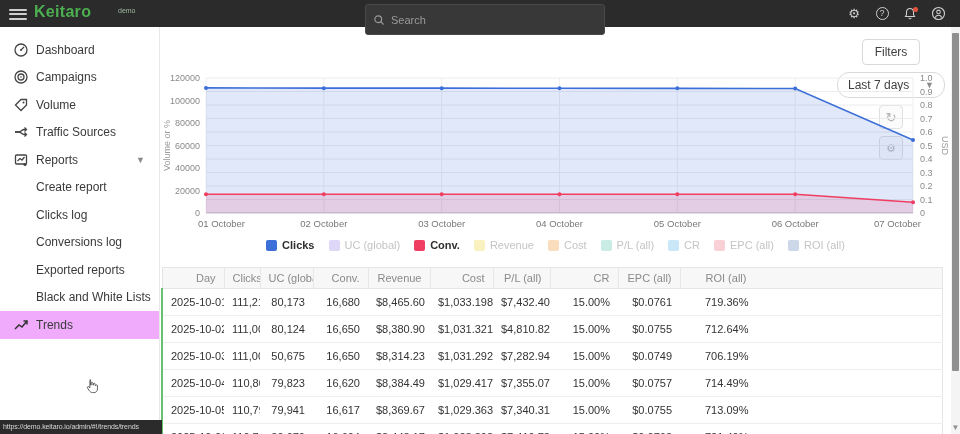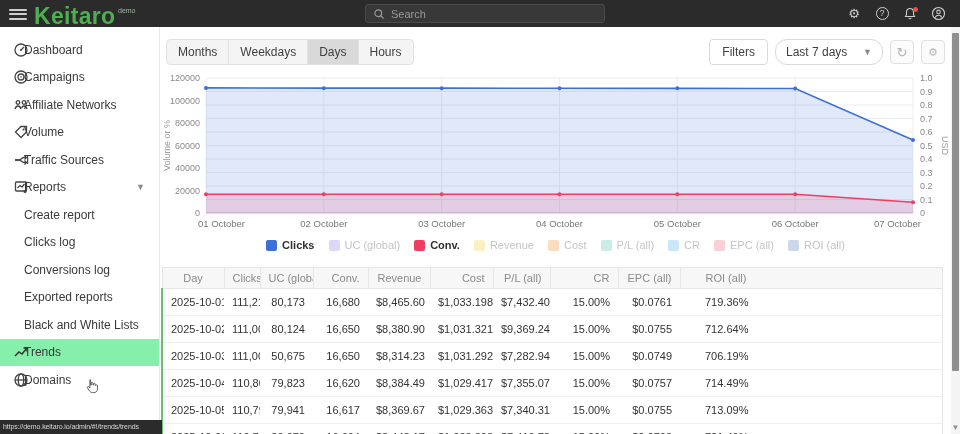--- a/index.html
+++ b/index.html
@@ -1,59 +1,59 @@
 <!DOCTYPE html>
 <html><head>
 <meta charset="utf-8">
 <style>
   * { margin:0; padding:0; box-sizing:border-box; }
   html,body { width:960px; height:434px; overflow:hidden; font-family:"Liberation Sans","DejaVu Sans",sans-serif; background:#fff; }
   .topbar { position:absolute; left:0; top:0; width:960px; height:27px; background:#2b2b2b; z-index:30; }
   .hamburger { position:absolute; left:9px; top:6px; width:18px; height:14px; cursor:pointer; }
   .hamburger span { display:block; height:2px; background:#cfcfcf; margin:2.5px 0; border-radius:1px; }
-  .logo { position:absolute; left:34px; top:3px; font-size:23px; font-weight:bold; letter-spacing:0.3px; }
+  .logo { position:absolute; left:34px; top:3px; font-size:16px; font-weight:bold; letter-spacing:0.3px; }
   .logo-badge { position:absolute; left:118px; top:7px; font-size:7px; color:#9fb79f; }
-  .searchbox { position:absolute; left:365px; top:4px; width:240px; height:19px; background:#383838; border:1px solid #4a4a4a; border-radius:3px; display:flex; align-items:center; padding:0 7px; }
+  .searchbox { position:absolute; left:365px; top:4px; width:240px; height:31px; background:#383838; border:1px solid #4a4a4a; border-radius:3px; display:flex; align-items:center; padding:0 7px; }
   .searchbox input { background:transparent; border:none; outline:none; color:#bbb; font-size:11px; margin-left:6px; width:200px; font-family:inherit; }
   .searchbox input::placeholder { color:#9a9a9a; }
   .topbar-icons { position:absolute; right:14px; top:0; height:27px; display:flex; align-items:center; gap:12px; }
   .tb-ic { width:16px; height:16px; display:flex; align-items:center; justify-content:center; color:#cfcfcf; font-size:13px; cursor:pointer; position:relative; }
   .help-circ { width:13px; height:13px; border:1.2px solid #cfcfcf; border-radius:50%; font-size:9px; line-height:11px; text-align:center; color:#cfcfcf; }
   .bell-dot { position:absolute; right:0px; top:1px; width:5px; height:5px; background:#e5533c; border-radius:50%; }
 
   .sidebar { position:absolute; left:0; top:27px; width:160px; bottom:0; background:#fff; border-right:1px solid #e8e8e8; padding-top:9px; z-index:10; }
   .nav-item { position:relative; height:27.5px; display:flex; align-items:center; cursor:pointer; font-size:12px; color:#3a3a3a; }
-  .nav-item.active { background:#86efac;padding-left:16px; }
+  .nav-item.active { background:#f0abfc;padding-left:16px; }
   .nav-icon { position:absolute; left:13px; width:16px; height:16px; display:flex; align-items:center; justify-content:center; }
-  .nav-label { position:absolute; left:24px; white-space:nowrap; }
+  .nav-label { position:absolute; left:36px; white-space:nowrap; }
   .nav-chevron { position:absolute; right:14px; color:#8a8a8a; font-size:9px; }
   .statusbar { position:absolute; left:0; bottom:0; width:162px; height:14px; background:#2b2b2b; color:#d8d8d8; font-size:7px; line-height:14px; padding-left:3px; white-space:nowrap; overflow:hidden; z-index:40; letter-spacing:-0.1px; }
 
   .main { position:absolute; left:161px; top:27px; right:10px; bottom:0; background:#fff; overflow:hidden; }
   .toolbar { position:absolute; left:5px; top:12px; right:5px; height:27px; }
   .tabgroup { display:inline-flex; background:#f4f4f4; border:1px solid #e2e2e2; border-radius:4px; overflow:hidden; }
   .tab { padding:5px 11px; font-size:12px; color:#3f3f3f; border-right:1px solid #e2e2e2; cursor:pointer; background:transparent; }
   .tab:last-child { border-right:none; }
   .tab.active { background:#d9d9d9; }
-  .toolbar-right { position:absolute; right:0; top:0; display:flex; gap:7px; align-items:center; }
+  .toolbar-right { position:absolute; right:0; top:0; display:flex; gap:7px; align-items:center;flex-direction:column; }
   .btn { background:#fff; border:1px solid #d9d9d9; border-radius:4px; font-size:12px; color:#3f3f3f; padding:5px 12px; cursor:pointer; font-family:inherit; }
   .select { background:#fff; border:1px solid #d9d9d9; border-radius:12px; font-size:12px; color:#3f3f3f; padding:5px 10px; width:108px; display:flex; justify-content:space-between; align-items:center; cursor:pointer; }
   .select .caret { color:#8a8a8a; font-size:9px; }
   .icon-btn { width:24px; height:24px; background:#fbfbfb; border:1px solid #e0e0e0; border-radius:4px; color:#b5b5b5; font-size:13px; display:flex; align-items:center; justify-content:center; cursor:pointer; }
 
   #chart-wrap { position:absolute; left:0px; top:45px; width:789px; height:164px; }
   .legend { position:absolute; left:0; top:212px; width:789px; display:flex; justify-content:center; gap:14px; align-items:center; }
   .legend-item { display:flex; align-items:center; gap:5px; font-size:11px; cursor:pointer; }
   .legend-swatch { width:11px; height:11px; border-radius:2px; }
   .legend-item .lg-on { color:#2f2f2f; font-weight:bold; }
   .legend-item .lg-off { color:#c4c4c4; }
 
   .datatable { position:absolute; left:0; top:240px; width:780px; border:1px solid #e5e5e5; border-collapse:collapse; table-layout:fixed; font-size:11px; }
   .datatable th { background:#f7f7f7; color:#8a8a8a; font-weight:normal; text-align:right; padding:4px 8px; border-right:1px solid #e7e7e7; border-bottom:1px solid #e5e5e5; height:21px; white-space:nowrap; overflow:hidden; }
-  .datatable th:first-child { text-align:center; }
+  .datatable th:first-child { text-align:right; }
   .datatable th:last-child { border-right:none; text-align:left; padding-left:25px; }
   .datatable td { color:#333; text-align:right; padding:4px 8px; border-bottom:1px solid #eee; height:27px; white-space:nowrap; overflow:hidden; background:#fff; }
   .datatable td:first-child { text-align:left; border-left:2px solid #67c06e; }
   .datatable td:last-child { text-align:left; padding-left:25px; }
   .green { color:#5db974; }
 
   .scrollbar { position:absolute; right:0; top:27px; width:9px; bottom:0; background:#f4f4f4; z-index:20; }
   .scroll-thumb { position:absolute; left:1px; top:6px; width:7px; height:338px; background:#8f8f8f; border-radius:1px; cursor:grab; }
   .scroll-arrow { position:absolute; left:0; bottom:2px; width:9px; text-align:center; font-size:8px; color:#8f8f8f; }
   .cursor { position:absolute; left:84px; top:378px; width:15px; height:16px; z-index:50; pointer-events:none; }
@@ -116,31 +116,20 @@
             <circle cx="8" cy="8" r="6" fill="none" stroke="#444" stroke-width="1.3"></circle>
             <circle cx="8" cy="8" r="3" fill="none" stroke="#444" stroke-width="1.3"></circle>
             <circle cx="8" cy="8" r="0.8" fill="#444"></circle>
           </svg>
         </span>
         <span class="nav-label">Campaigns</span>
       </div>
       <div class="nav-item">
         <span class="nav-icon">
           <svg width="16" height="16" viewBox="0 0 16 16">
-            <circle cx="5" cy="5.5" r="1.8" fill="none" stroke="#444" stroke-width="1.3"></circle>
-            <circle cx="11" cy="5.5" r="1.8" fill="none" stroke="#444" stroke-width="1.3"></circle>
-            <path d="M2 12c.6-2 1.7-3 3-3s2.4 1 3 3" fill="none" stroke="#444" stroke-width="1.3"></path>
-            <path d="M8.6 11c.5-1.4 1.4-2 2.4-2 1.3 0 2.4 1 3 3" fill="none" stroke="#444" stroke-width="1.3"></path>
-          </svg>
-        </span>
-        <span class="nav-label">Affiliate Networks</span>
-      </div>
-      <div class="nav-item">
-        <span class="nav-icon">
-          <svg width="16" height="16" viewBox="0 0 16 16">
             <path d="M2.5 8 8 2.5h5.5V8L8 13.5z" fill="none" stroke="#444" stroke-width="1.3"></path>
             <circle cx="10.5" cy="5.5" r="1" fill="#444"></circle>
           </svg>
         </span>
         <span class="nav-label">Volume</span>
       </div>
       <div class="nav-item">
         <span class="nav-icon">
           <svg width="16" height="16" viewBox="0 0 16 16">
             <path d="M2 8h4c2 0 3-2.5 5-2.5h2" fill="none" stroke="#444" stroke-width="1.3"></path>
@@ -179,47 +168,30 @@
       </div>
       <div class="nav-item active">
         <span class="nav-icon">
           <svg width="16" height="16" viewBox="0 0 16 16">
             <path d="M2 12l4-4 3 2 5-6" fill="none" stroke="#333" stroke-width="1.5"></path>
             <path d="M10.5 4H14v3.5" fill="none" stroke="#333" stroke-width="1.5"></path>
           </svg>
         </span>
         <span class="nav-label">Trends</span>
       </div>
-      <div class="nav-item">
-        <span class="nav-icon">
-          <svg width="16" height="16" viewBox="0 0 16 16">
-            <circle cx="8" cy="8" r="6" fill="none" stroke="#444" stroke-width="1.3"></circle>
-            <ellipse cx="8" cy="8" rx="2.7" ry="6" fill="none" stroke="#444" stroke-width="1.3"></ellipse>
-            <line x1="2" y1="8" x2="14" y2="8" fill="none" stroke="#444" stroke-width="1.3"></line>
-            <circle cx="12" cy="12.5" r="1.6" fill="#444"></circle>
-          </svg>
-        </span>
-        <span class="nav-label">Domains</span>
-      </div>
     </div>
 </div>
 <div class="statusbar">https://demo.keitaro.io/admin/#!/trends/trends</div>
 
 <svg class="cursor" viewBox="0 0 16 16">
   <path d="M6.2 1.6c.55 0 .95.42.95.95V7h.5V5.1c0-.5.4-.95.95-.95s.95.45.95.95V7h.5V6c0-.5.4-.95.95-.95s.95.45.95.95v1.6h.5c.05-.45.45-.85.95-.85s.95.45.95.95v3.4c0 2.6-1.6 3.9-3.9 3.9H9.2c-1.9 0-2.9-1-3.9-2.5l-1.5-2.3c-.35-.55-.25-1.1.2-1.45.5-.35 1.1-.2 1.45.25l.8 1.05V2.55c0-.53.4-.95.95-.95z" fill="#fff" stroke="#444" stroke-width="0.9"></path>
 </svg>
 
 <div class="main">
   <div class="toolbar">
-    <div class="tabgroup" id="tabgroup">
-        <div class="tab">Months</div>
-        <div class="tab">Weekdays</div>
-        <div class="tab active">Days</div>
-        <div class="tab">Hours</div>
-      </div>
     <div class="toolbar-right">
       <button class="btn">Filters</button>
       <div class="select">
         <span>Last 7 days</span>
         <span class="caret">▼</span>
       </div>
       <div class="icon-btn">
           <span>↻</span>
         </div>
       <div class="icon-btn">
@@ -376,21 +348,21 @@
           <td>$0.0761</td>
           <td class="green">719.36%</td>
         </tr>
         <tr>
           <td>2025-10-02</td>
           <td>111,00</td>
           <td>80,124</td>
           <td>16,650</td>
           <td>$8,380.90</td>
           <td>$1,031.3216</td>
-          <td class="green">$9,369.24</td>
+          <td class="green">$4,810.82</td>
           <td>15.00%</td>
           <td>$0.0755</td>
           <td class="green">712.64%</td>
         </tr>
         <tr>
           <td>2025-10-03</td>
           <td>111,00</td>
           <td>50,675</td>
           <td>16,650</td>
           <td>$8,314.23</td>

